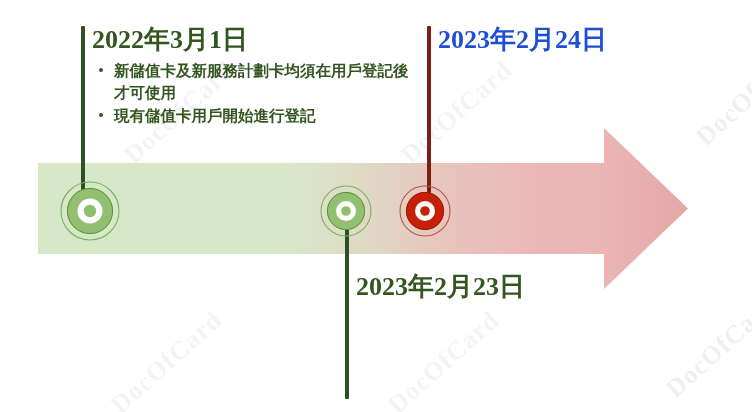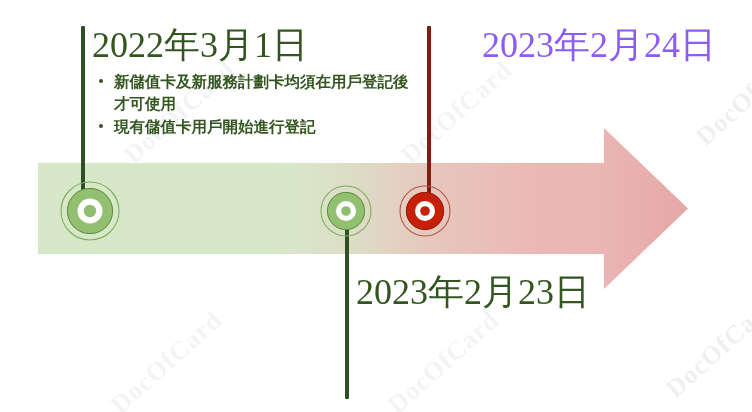--- a/index.html
+++ b/index.html
@@ -71,28 +71,28 @@
     border-radius: 50%;
   }
   .marker svg { display: block; }
 
   
   .block {
     position: absolute;
   }
   .block .date {
     font-family: "Liberation Serif", serif;
-    font-weight: 400;
-    font-size: 36px;
+    font-weight: 700;
+    font-size: 26px;
     line-height: 1.1;
     white-space: nowrap;
     margin: 0 0 5px 0;
   }
   .block.green-txt .date { color: #33551f; }
-  .block.red-txt .date { color: #8b5cf6; margin-left: 44px; }
+  .block.red-txt .date { color: #1d4ed8; }
 
   .bullets {
     list-style: none;
     margin: 4px;
     padding: 0;
   }
   .bullets li {
     position: relative;
     padding-left: 18px;
     font-family: "Liberation Sans", sans-serif;

